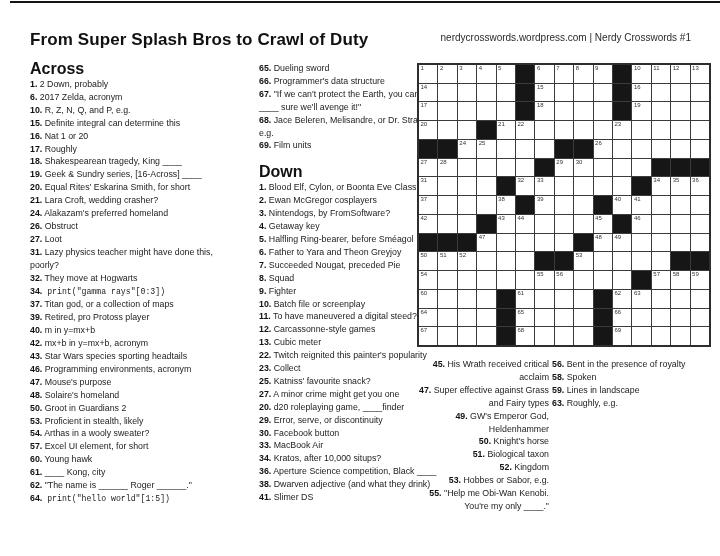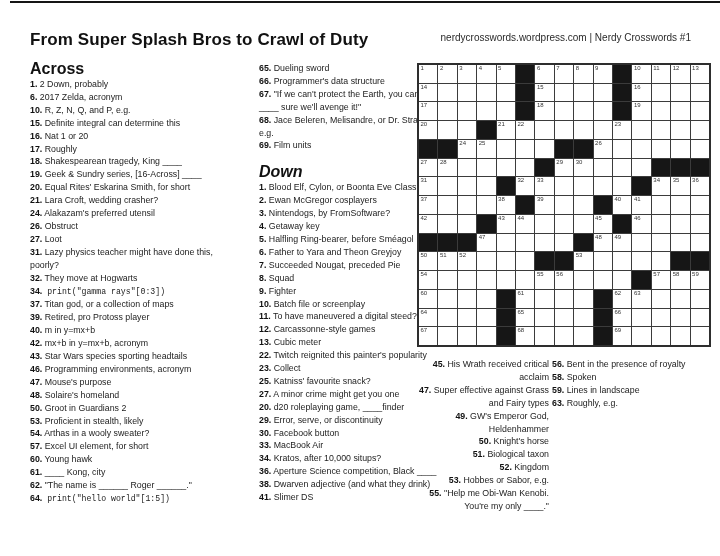--- a/index.html
+++ b/index.html
@@ -17,21 +17,21 @@
   .credit{
     position:absolute;right:29px;top:32px;
     font-size:10px;color:#2a2a2a;
   }
   .col{position:absolute;font-size:8.8px;line-height:12.9px;color:#222;}
   .col-across{left:30px;top:62px;width:192px;}
   .col-mid{left:211px;top:62px;width:190px;margin-left:48px;}
   .col-d3{left:417px;top:358px;width:132px;text-align:right;}
   .col-d4{left:552px;top:358px;width:162px;}
   .heading{font-size:16px;font-weight:bold;color:#111;margin:0 0 2px 0;line-height:14px;}
-  .heading.down-h{margin-top:13px;font-style:italic;}
+  .heading.down-h{margin-top:13px;}
   .clue{margin:0;}
   .clue b{font-weight:bold;color:#111;}
   .clue.mono span{font-family:"Liberation Mono","DejaVu Sans Mono",monospace;font-size:8.2px;}
   
   .grid{
     position:absolute;left:417px;top:63px;
     width:290px;height:280px;
     display:grid;
     grid-template-columns:repeat(15,1fr);
     grid-template-rows:repeat(15,1fr);
@@ -59,21 +59,21 @@
       <div class="clue"><b>1.</b><span> 2 Down, probably</span></div>
       <div class="clue"><b>6.</b><span> 2017 Zelda, acronym</span></div>
       <div class="clue"><b>10.</b><span> R, Z, N, Q, and P, e.g.</span></div>
       <div class="clue"><b>15.</b><span> Definite integral can determine this</span></div>
       <div class="clue"><b>16.</b><span> Nat 1 or 20</span></div>
       <div class="clue"><b>17.</b><span> Roughly</span></div>
       <div class="clue"><b>18.</b><span> Shakespearean tragedy, King ____</span></div>
       <div class="clue"><b>19.</b><span> Geek &amp; Sundry series, [16-Across] ____</span></div>
       <div class="clue"><b>20.</b><span> Equal Rites' Eskarina Smith, for short</span></div>
       <div class="clue"><b>21.</b><span> Lara Croft, wedding crasher?</span></div>
-      <div class="clue"><b>24.</b><span> Alakazam's preferred utensil</span></div>
+      <div class="clue"><b>24.</b><span> Alakazam's preferred homeland</span></div>
       <div class="clue"><b>26.</b><span> Obstruct</span></div>
       <div class="clue"><b>27.</b><span> Loot</span></div>
       <div class="clue"><b>31.</b><span> Lazy physics teacher might have done this, poorly?</span></div>
       <div class="clue"><b>32.</b><span> They move at Hogwarts</span></div>
       <div class="clue mono"><b>34.</b><span> print("gamma rays"[0:3])</span></div>
       <div class="clue"><b>37.</b><span> Titan god, or a collection of maps</span></div>
       <div class="clue"><b>39.</b><span> Retired, pro Protoss player</span></div>
       <div class="clue"><b>40.</b><span> m in y=mx+b</span></div>
       <div class="clue"><b>42.</b><span> mx+b in y=mx+b, acronym</span></div>
       <div class="clue"><b>43.</b><span> Star Wars species sporting headtails</span></div>

